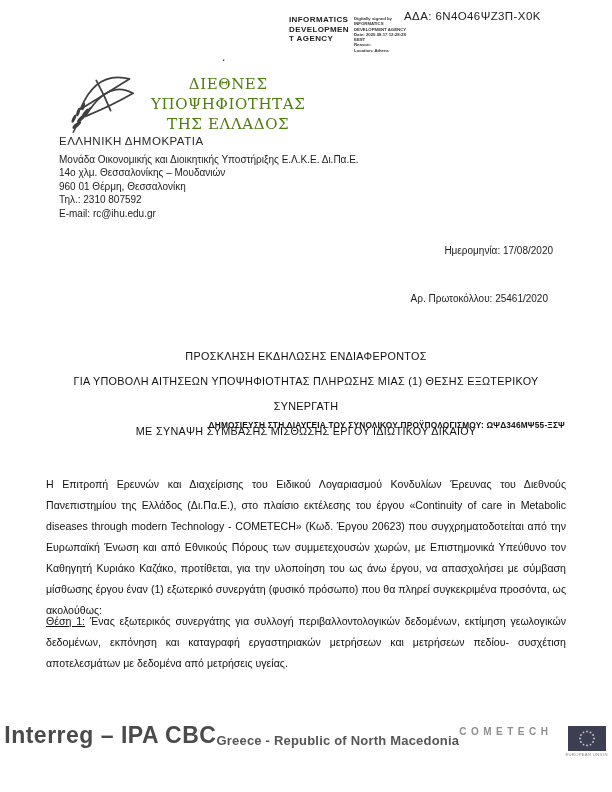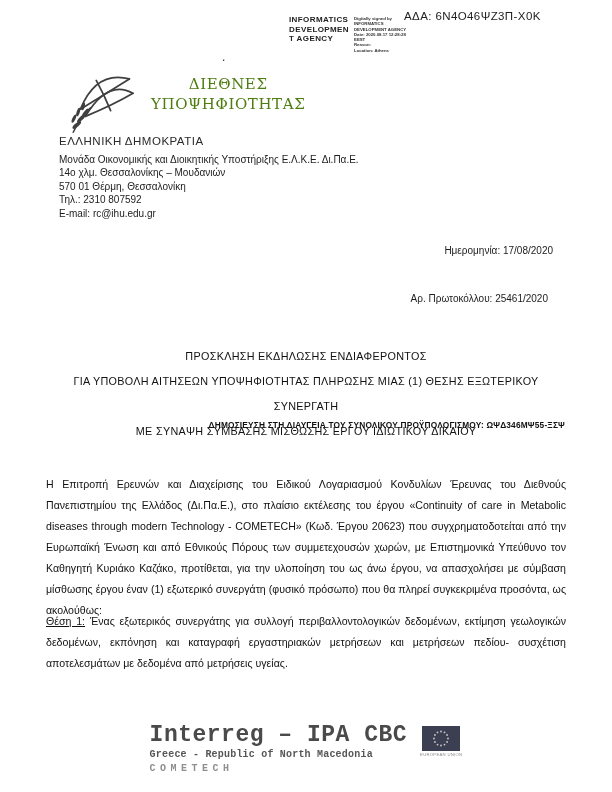--- a/index.html
+++ b/index.html
@@ -61,23 +61,23 @@
   .body-par { top:474px; }
   .pos-par  { top:611px; }
   .pos-lead { text-decoration:underline; }
 
   
   .footer {
     position:absolute; left:0; right:0; top:723px;
     display:flex; justify-content:center;
   }
   .footer-inner { display:flex; gap:13px; align-items:flex-start; }
-  .footer-left { display:flex; flex-direction:column; align-items:flex-start;font-family:Liberation Mono, monospace; }
+  .footer-left { display:flex; flex-direction:row; align-items:flex-start; }
   .brand { font-size:23px; font-weight:bold; color:#4a4a4a; letter-spacing:0.5px; line-height:25px; }
-  .programme { font-size:10px; font-weight:bold; color:#565656; margin-top:1px; letter-spacing:0.2px;text-align:center; }
+  .programme { font-size:13px; font-weight:bold; color:#565656; margin-top:10px; letter-spacing:0.2px;text-align:center; }
   .project { font-size:10px; color:#8f8f8f; letter-spacing:4.5px; margin-top:3px; font-weight:bold; }
   .flag-wrap { display:flex; flex-direction:column; align-items:center; margin-top:3px; }
   .eu-label { font-size:4.2px; color:#8a8a8a; margin-top:1px; letter-spacing:0.3px; }
 </style>
 </head>
 <body>
 
 <div class="page">
 
   <div class="ada">ΑΔΑ: 6Ν4Ο46ΨΖ3Π-Χ0Κ</div>
@@ -118,28 +118,29 @@
       <ellipse cx="27" cy="65" rx="7" ry="2.4" transform="rotate(-52 27 65)"></ellipse>
       <ellipse cx="11" cy="73" rx="6.2" ry="2.2" transform="rotate(-66 11 73)"></ellipse>
       <ellipse cx="17" cy="64" rx="6.2" ry="2.2" transform="rotate(-72 17 64)"></ellipse>
       <ellipse cx="24" cy="56" rx="5.6" ry="2" transform="rotate(-76 24 56)"></ellipse>
     </g>
   </svg>
 
   <div class="logo-text">
     <div>ΔΙΕΘΝΕΣ</div>
     <div>ΥΠΟΨΗΦΙΟΤΗΤΑΣ</div>
+    <div>ΤΗΣ ΕΛΛΑΔΟΣ</div>
   </div>
 
   <div class="republic">ΕΛΛΗΝΙΚΗ ΔΗΜΟΚΡΑΤΙΑ</div>
 
   <div class="contact">
     <div>Μονάδα Οικονομικής και Διοικητικής Υποστήριξης Ε.Λ.Κ.Ε. Δι.Πα.Ε.</div>
     <div>14ο χλμ. Θεσσαλονίκης – Μουδανιών</div>
-    <div>570 01 Θέρμη, Θεσσαλονίκη</div>
+    <div>960 01 Θέρμη, Θεσσαλονίκη</div>
     <div>Τηλ.: 2310 807592</div>
     <div>E-mail: rc@ihu.edu.gr</div>
   </div>
 
   <div class="date-line">Ημερομηνία: 17/08/2020</div>
   <div class="protocol-line">Αρ. Πρωτοκόλλου: 25461/2020</div>
 
   <div class="doc-title">
     <div>ΠΡΟΣΚΛΗΣΗ ΕΚΔΗΛΩΣΗΣ ΕΝΔΙΑΦΕΡΟΝΤΟΣ</div>
     <div>ΓΙΑ ΥΠΟΒΟΛΗ ΑΙΤΗΣΕΩΝ ΥΠΟΨΗΦΙΟΤΗΤΑΣ ΠΛΗΡΩΣΗΣ ΜΙΑΣ (1) ΘΕΣΗΣ ΕΞΩΤΕΡΙΚΟΥ ΣΥΝΕΡΓΑΤΗ</div>

